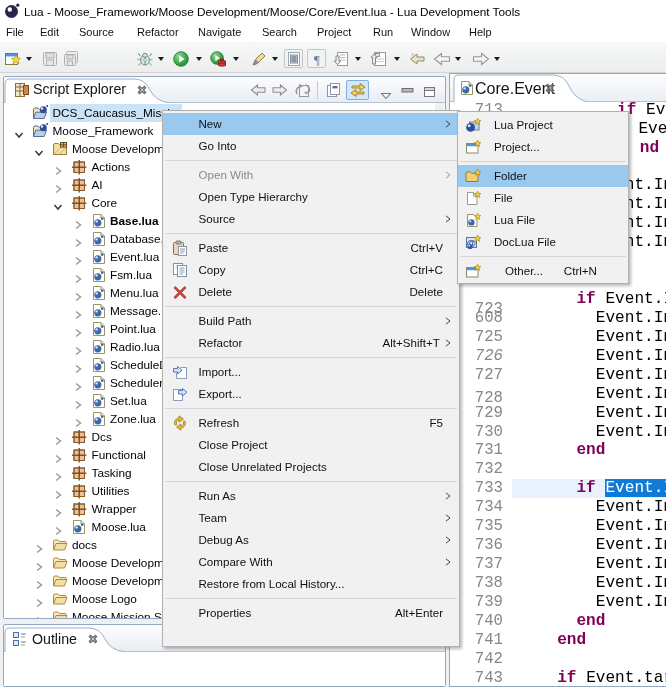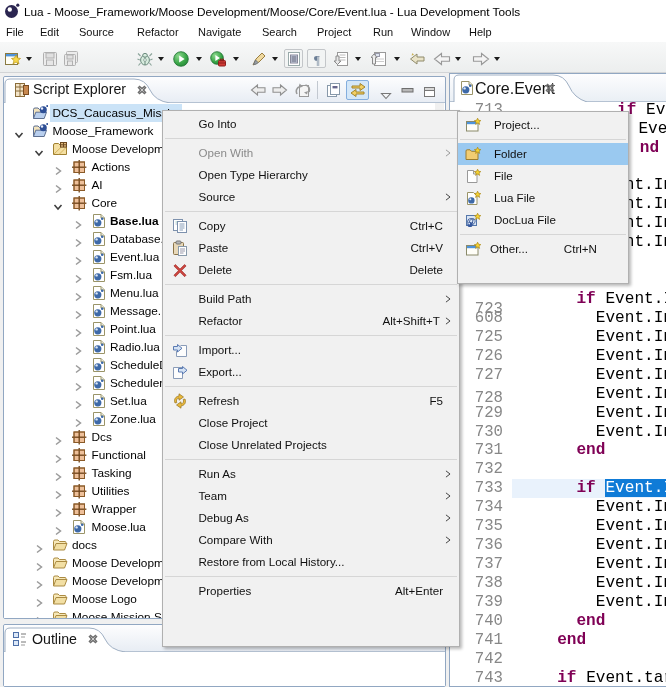--- a/index.html
+++ b/index.html
@@ -640,21 +640,21 @@
 <div class="cline" style="top:131.25px;">        Event.IniDCSGroupName = Event.IniUnitName</div>
 <div class="lnum" style="top:150.18px;">721</div>
 <div class="cline" style="top:150.18px;">        <span class="kw">end</span></div>
 <div class="lnum" style="top:169.11px;">722</div>
 <div class="lnum" style="top:198px;">723</div>
 <div class="cline" style="top:188.04000000000002px;">      <span class="kw">if</span> Event.IniObjectCategory == Object.Category.STATIC </div>
 <div class="lnum" style="top:206.97px;">608</div>
 <div class="cline" style="top:206.97px;">        Event.IniDCSUnit = Event.initiator</div>
 <div class="lnum" style="top:225.9px;">725</div>
 <div class="cline" style="top:225.9px;">        Event.IniDCSUnitName = Event.IniDCSUnit:getName()</div>
-<div class="lnum" style="top:244.83px;">726</div>
+<div class="lnum" style="top:244.83px;font-style:italic;">726</div>
 <div class="cline" style="top:244.83px;">        Event.IniUnit = UNIT:FindByName( Event.IniDCSUnitName )</div>
 <div class="lnum" style="top:263.76px;">727</div>
 <div class="cline" style="top:263.76px;">        Event.IniDCSGroup = Event.IniDCSUnit:getGroup()</div>
 <div class="lnum" style="top:287px;">728</div>
 <div class="cline" style="top:282.69px;">        Event.IniDCSGroupName = ""</div>
 <div class="lnum" style="top:301.62px;">729</div>
 <div class="cline" style="top:301.62px;">        Event.IniGroupName = ""</div>
 <div class="lnum" style="top:320.55px;">730</div>
 <div class="cline" style="top:320.55px;">        Event.IniGroup = nil</div>
 <div class="lnum" style="top:339.48px;">731</div>
@@ -678,68 +678,74 @@
 <div class="lnum" style="top:509.85px;">740</div>
 <div class="cline" style="top:509.85px;">      <span class="kw">end</span></div>
 <div class="lnum" style="top:528.78px;">741</div>
 <div class="cline" style="top:528.78px;">    <span class="kw">end</span></div>
 <div class="lnum" style="top:547.71px;">742</div>
 <div class="lnum" style="top:566.64px;">743</div>
 <div class="cline" style="top:566.64px;">    <span class="kw">if</span> Event.target </div>
 </div>
 </div>
 <div class="menu" style="left:162px; top:110px; width:298px; height:537px;">
+<div class="mitem hl">
+      <span class="lbl">New</span>
+      <svg class="marr" width="7" height="9" viewBox="0 0 7 9">
+        <path d="M1.2 1 L5.8 4.5 L1.2 8" fill="none" stroke="#404040" stroke-width="1.1"></path>
+      </svg>
+    </div>
 <div class="mitem">
       <span class="lbl">Go Into</span>
     </div>
 <div class="msep"></div>
 <div class="mitem dis">
       <span class="lbl">Open With</span>
       <svg class="marr" width="7" height="9" viewBox="0 0 7 9">
         <path d="M1.2 1 L5.8 4.5 L1.2 8" fill="none" stroke="#9a9a9a" stroke-width="1.1"></path>
       </svg>
     </div>
 <div class="mitem">
       <span class="lbl">Open Type Hierarchy</span>
     </div>
 <div class="mitem">
       <span class="lbl">Source</span>
       <svg class="marr" width="7" height="9" viewBox="0 0 7 9">
         <path d="M1.2 1 L5.8 4.5 L1.2 8" fill="none" stroke="#404040" stroke-width="1.1"></path>
       </svg>
     </div>
 <div class="msep"></div>
+<div class="mitem">
+      <span class="micon"><svg class="" style="" width="16" height="16" viewBox="0 0 16 16">
+          <rect x="1.5" y="2.5" width="10" height="12" rx="1" fill="#e8d8b8" stroke="#8a7348"></rect>
+          <rect x="4" y="1" width="5" height="3" rx="1" fill="#b8b8b8" stroke="#777"></rect>
+          <rect x="6.5" y="6.5" width="8" height="9" fill="#fff" stroke="#8899aa"></rect>
+          <line x1="8" y1="9" x2="13" y2="9" stroke="#99a"></line>
+          <line x1="8" y1="11" x2="13" y2="11" stroke="#99a"></line>
+          <line x1="8" y1="13" x2="11.5" y2="13" stroke="#99a"></line>
+        </svg></span>
+      <span class="lbl">Paste</span>
+      <span class="acc">Ctrl+V</span>
+    </div>
 <div class="mitem">
       <span class="micon"><svg class="" style="" width="16" height="16" viewBox="0 0 16 16">
           <rect x="1.5" y="1.5" width="9" height="11" fill="#fff" stroke="#7d91ad"></rect>
           <line x1="3.5" y1="4" x2="8.5" y2="4" stroke="#9cb"></line>
           <line x1="3.5" y1="6" x2="8.5" y2="6" stroke="#abc"></line>
           <rect x="5.5" y="3.5" width="9" height="11" fill="#fff" stroke="#7d91ad"></rect>
           <line x1="7.5" y1="6" x2="12.5" y2="6" stroke="#889db8"></line>
           <line x1="7.5" y1="8" x2="12.5" y2="8" stroke="#889db8"></line>
           <line x1="7.5" y1="10" x2="12.5" y2="10" stroke="#889db8"></line>
           <line x1="7.5" y1="12" x2="11" y2="12" stroke="#889db8"></line>
         </svg></span>
       <span class="lbl">Copy</span>
       <span class="acc">Ctrl+C</span>
     </div>
 <div class="mitem">
       <span class="micon"><svg class="" style="" width="16" height="16" viewBox="0 0 16 16">
-          <rect x="1.5" y="2.5" width="10" height="12" rx="1" fill="#e8d8b8" stroke="#8a7348"></rect>
-          <rect x="4" y="1" width="5" height="3" rx="1" fill="#b8b8b8" stroke="#777"></rect>
-          <rect x="6.5" y="6.5" width="8" height="9" fill="#fff" stroke="#8899aa"></rect>
-          <line x1="8" y1="9" x2="13" y2="9" stroke="#99a"></line>
-          <line x1="8" y1="11" x2="13" y2="11" stroke="#99a"></line>
-          <line x1="8" y1="13" x2="11.5" y2="13" stroke="#99a"></line>
-        </svg></span>
-      <span class="lbl">Paste</span>
-      <span class="acc">Ctrl+V</span>
-    </div>
-<div class="mitem">
-      <span class="micon"><svg class="" style="" width="16" height="16" viewBox="0 0 16 16">
           <path d="M3.4 2.5 L8 7.1 L12.6 2.5 L14.1 4 L9.5 8.6 L14.1 13.2 L12.6 14.7 L8 10.1 L3.4 14.7 L1.9 13.2 L6.5 8.6 L1.9 4 Z" fill="#cc4540" stroke="#99231f" stroke-width="0.6"></path>
         </svg></span>
       <span class="lbl">Delete</span>
       <span class="acc">Delete</span>
     </div>
 <div class="msep"></div>
 <div class="mitem">
       <span class="lbl">Build Path</span>
       <svg class="marr" width="7" height="9" viewBox="0 0 7 9">
         <path d="M1.2 1 L5.8 4.5 L1.2 8" fill="none" stroke="#404040" stroke-width="1.1"></path>
@@ -810,20 +816,29 @@
 <div class="mitem">
       <span class="lbl">Restore from Local History...</span>
     </div>
 <div class="msep"></div>
 <div class="mitem">
       <span class="lbl">Properties</span>
       <span class="acc">Alt+Enter</span>
     </div>
 </div>
 <div class="menu" style="left:457px; top:111px; width:172px; height:173px; z-index:60;">
+<div class="mitem" style="height:22px;">
+      <span class="micon" style="left:7px;"><svg class="" style="" width="17" height="16" viewBox="0 0 17 16">
+          <rect x="4.5" y="5" width="9.5" height="8" fill="#c4d6f0" stroke="#6b7b99"></rect>
+          <circle cx="5.6" cy="10.4" r="4.4" fill="#2e4f96"></circle>
+          <circle cx="4.2" cy="8.8" r="1.4" fill="#e8eefc"></circle>
+          <path d="M12.6 1.2 L13.6 3.3 L15.8 3.6 L14 5.1 L14.6 7.4 L12.6 6.1 L10.6 7.4 L11.2 5.1 L9.4 3.6 L11.6 3.3 Z" fill="#f5d231" stroke="#ab8716" stroke-width="0.7"></path>
+        </svg></span>
+      <span class="lbl" style="left:36px;">Lua Project</span>
+    </div>
 <div class="mitem" style="height:22px;">
       <span class="micon" style="left:7px;"><svg class="" style="" width="17" height="16" viewBox="0 0 17 16">
           <rect x="1.5" y="4.5" width="11.5" height="9.5" fill="#fffef8" stroke="#8a8a6a"></rect>
           <rect x="2" y="5" width="10.5" height="2.2" fill="#4e94dc"></rect>
           <path d="M12.6 1.2 L13.6 3.3 L15.8 3.6 L14 5.1 L14.6 7.4 L12.6 6.1 L10.6 7.4 L11.2 5.1 L9.4 3.6 L11.6 3.3 Z" fill="#f5d231" stroke="#ab8716" stroke-width="0.7"></path>
         </svg></span>
       <span class="lbl" style="left:36px;">Project...</span>
     </div>
 <div class="msep"></div>
 <div class="mitem hl" style="height:22px;">
@@ -860,15 +875,15 @@
         </svg></span>
       <span class="lbl" style="left:36px;">DocLua File</span>
     </div>
 <div class="msep"></div>
 <div class="mitem" style="height:22px;">
       <span class="micon" style="left:7px;"><svg class="" style="" width="17" height="16" viewBox="0 0 17 16">
           <rect x="1.5" y="4.5" width="11.5" height="9.5" fill="#fffef8" stroke="#8a8a6a"></rect>
           <rect x="2" y="5" width="10.5" height="2.2" fill="#4e94dc"></rect>
           <path d="M12.6 1.2 L13.6 3.3 L15.8 3.6 L14 5.1 L14.6 7.4 L12.6 6.1 L10.6 7.4 L11.2 5.1 L9.4 3.6 L11.6 3.3 Z" fill="#f5d231" stroke="#ab8716" stroke-width="0.7"></path>
         </svg></span>
-      <span class="lbl" style="left:32px;">Other...</span>
+      <span class="lbl" style="left:47px;">Other...</span>
       <span class="acc" style="right:31px;">Ctrl+N</span>
     </div>
 </div>
 </body></html>

